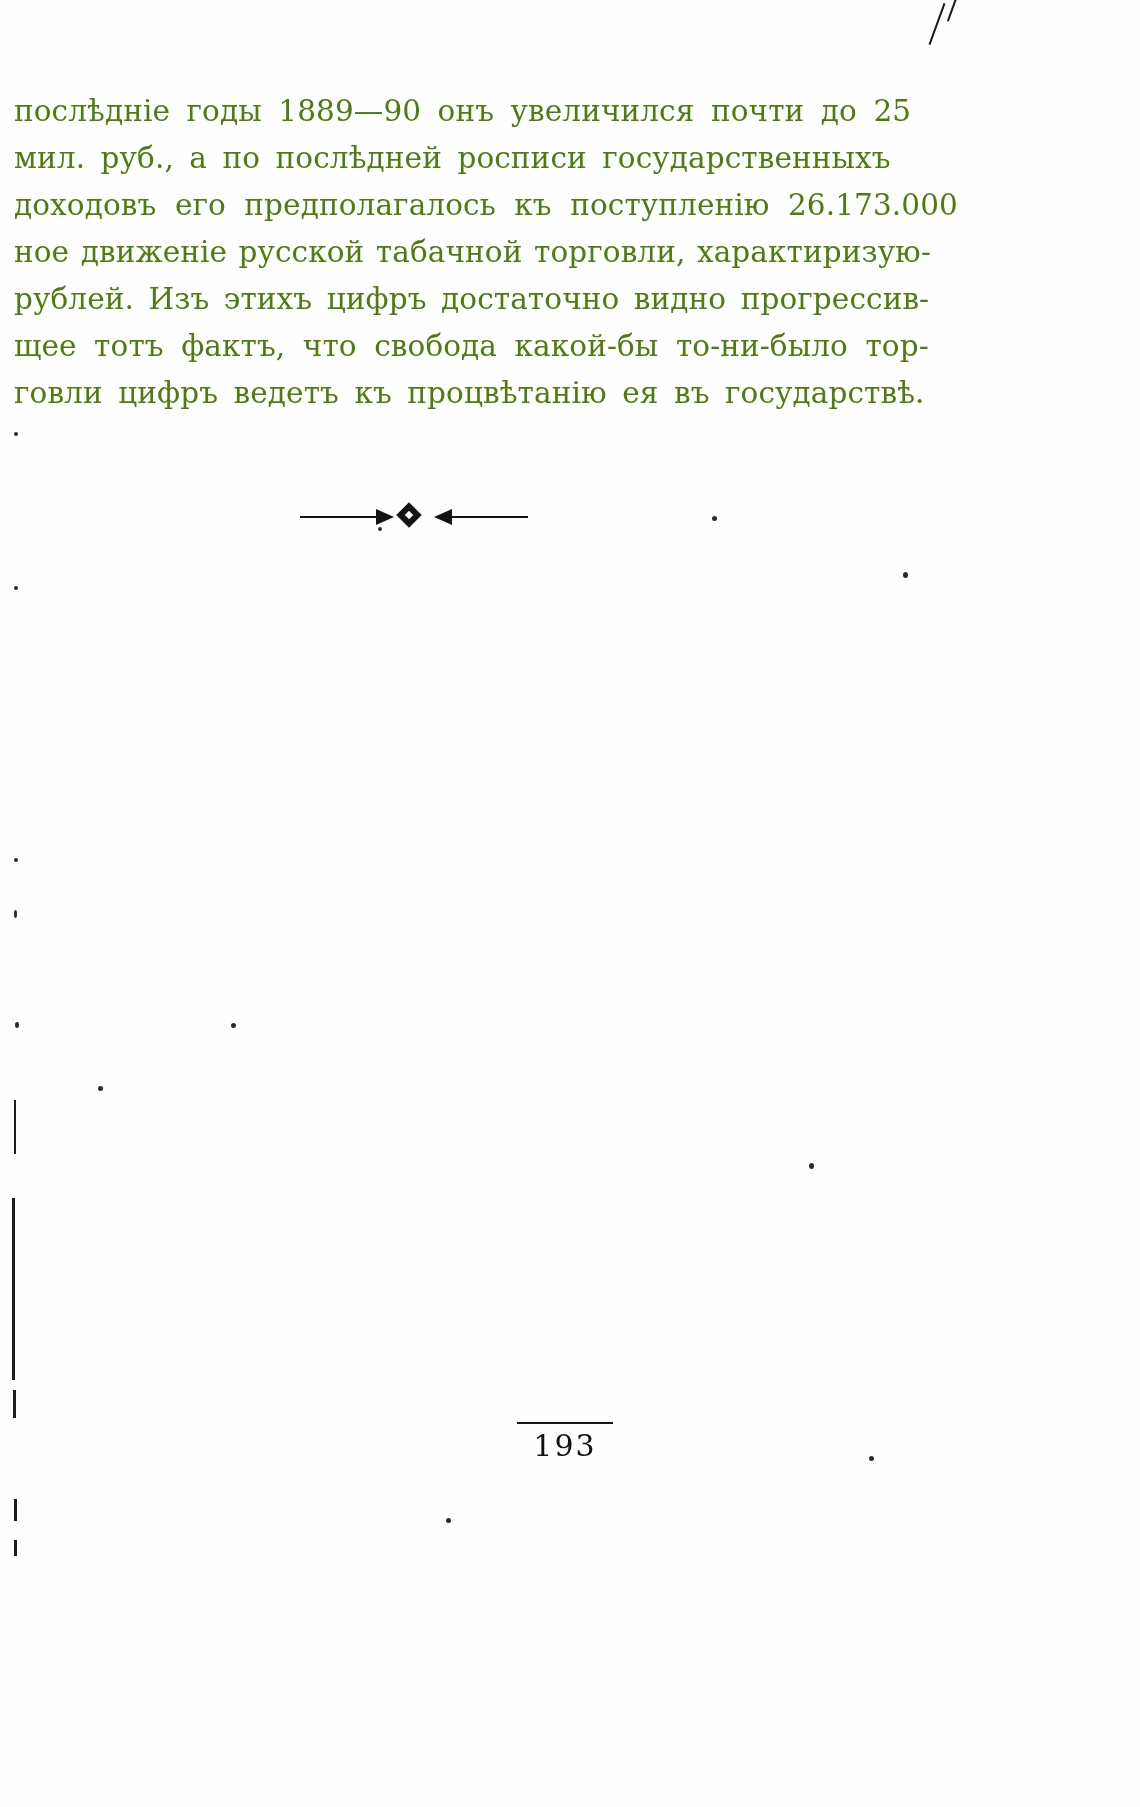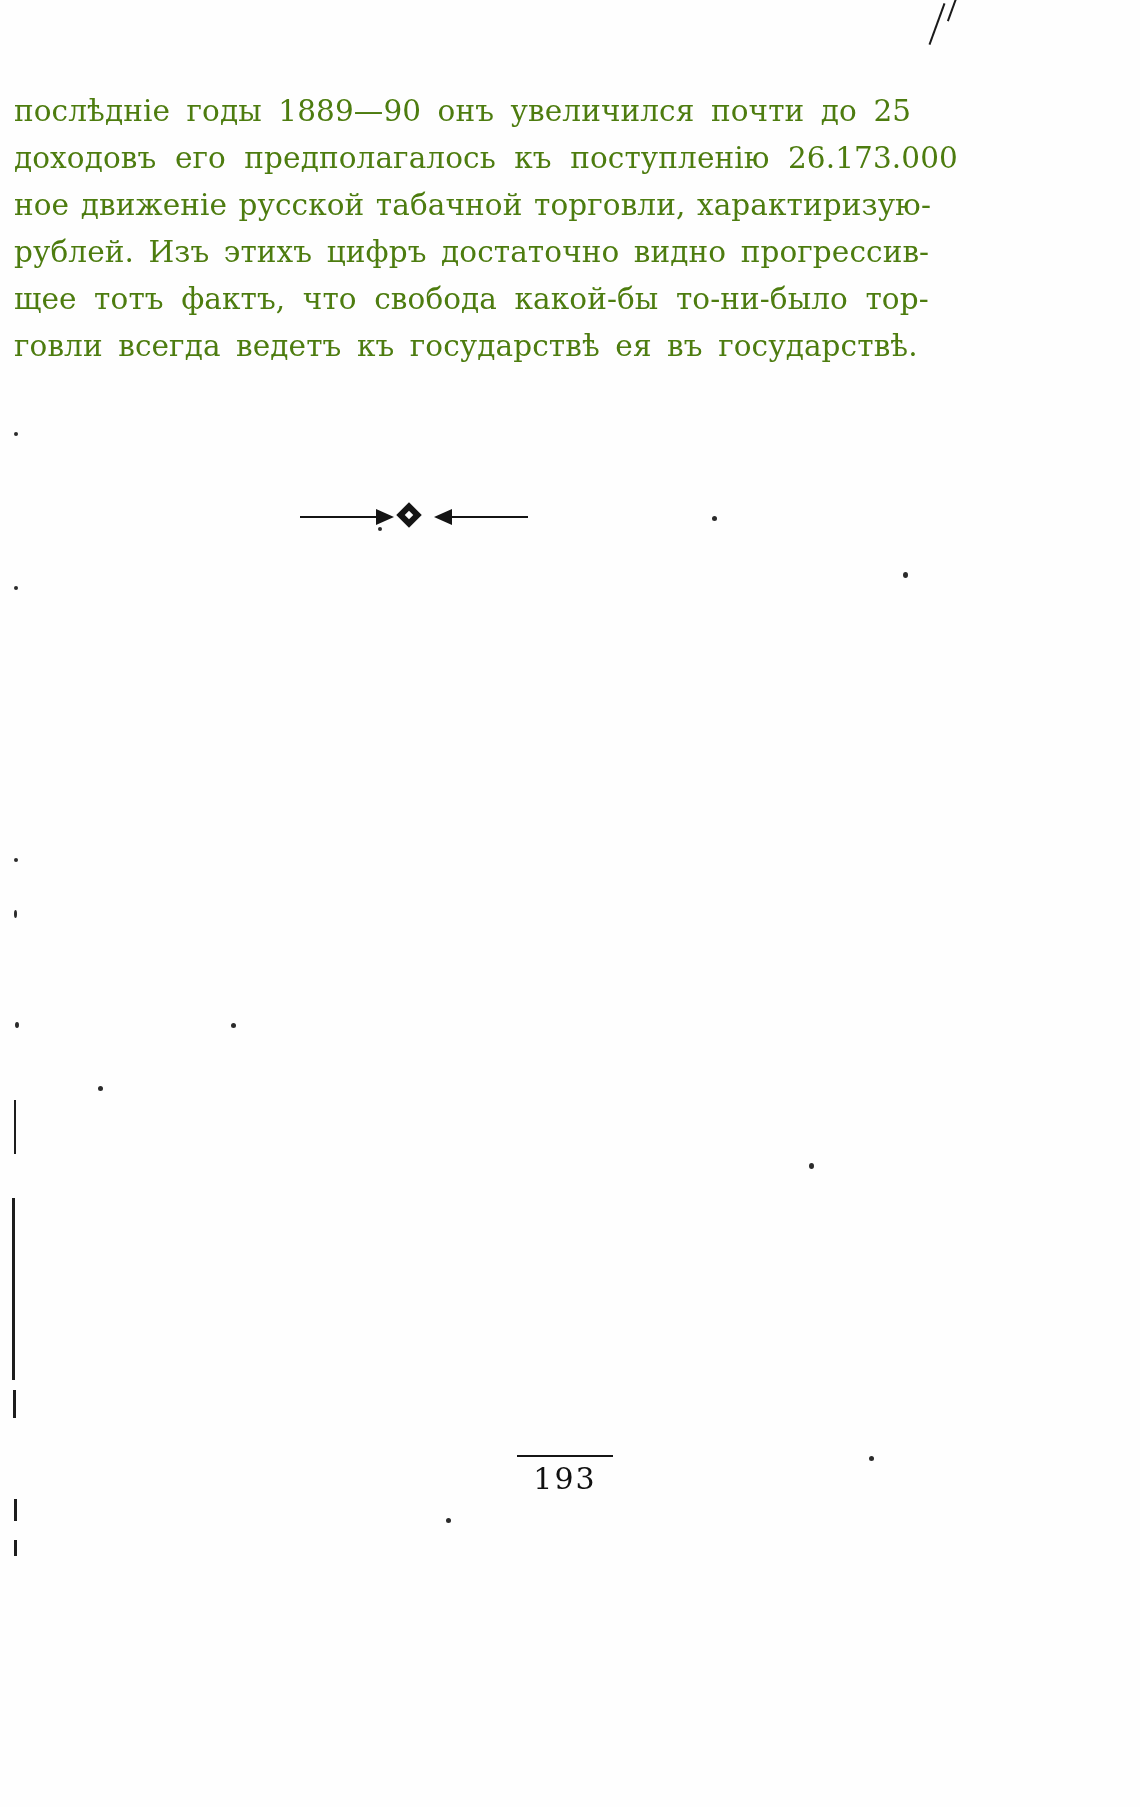--- a/index.html
+++ b/index.html
@@ -88,21 +88,21 @@
     position: absolute;
     left: 6px; top: 6px;
     width: 6px; height: 6px;
     background: #fefefe;
   }
 
   
   .footer {
     position: absolute;
     left: 0;
-    top: 1455px;
+    top: 1422px;
     width: 1130px;
     text-align: center;
   }
   .footer-rule {
     width: 96px;
     height: 2px;
     background: #151515;
     margin: 0 auto 4px auto;
   }
   .folio {
@@ -153,25 +153,26 @@
   <div class="speck" style="left:231px; top:1023px; width:5px; height:5px;"></div>
   <div class="speck" style="left:378px; top:527px; width:4px; height:4px;"></div>
   <div class="speck" style="left:712px; top:516px; width:5px; height:5px;"></div>
   <div class="speck" style="left:903px; top:572px; width:5px; height:6px;"></div>
   <div class="speck" style="left:809px; top:1163px; width:5px; height:6px;"></div>
   <div class="speck" style="left:869px; top:1456px; width:5px; height:5px;"></div>
   <div class="speck" style="left:446px; top:1518px; width:5px; height:5px;"></div>
 
   <div class="text-block">
     <div class="line l1">послѣднiе годы 1889—90 онъ увеличился почти до 25</div>
+    <div class="line l2">мил.  руб., а по послѣдней росписи государственныхъ</div>
     <div class="line l3">доходовъ его предполагалось къ поступленiю 26.173.000</div>
     <div class="line l5">ное движенiе русской табачной торговли, характиризую-</div>
     <div class="line l4">рублей. Изъ этихъ цифръ достаточно видно прогрессив-</div>
     <div class="line l6">щее тотъ фактъ, что свобода какой-бы то-ни-было тор-</div>
-    <div class="line l7">говли всегда ведетъ къ государствѣ ея въ государствѣ.</div>
+    <div class="line l7">говли цифръ ведетъ къ процвѣтанiю ея въ государствѣ.</div>
   </div>
 
   <div class="ornament">
     <div class="orn-rule-left"></div>
     <div class="orn-arrow-left"></div>
     <div class="orn-diamond"></div>
     <div class="orn-arrow-right"></div>
     <div class="orn-rule-right"></div>
   </div>
 

